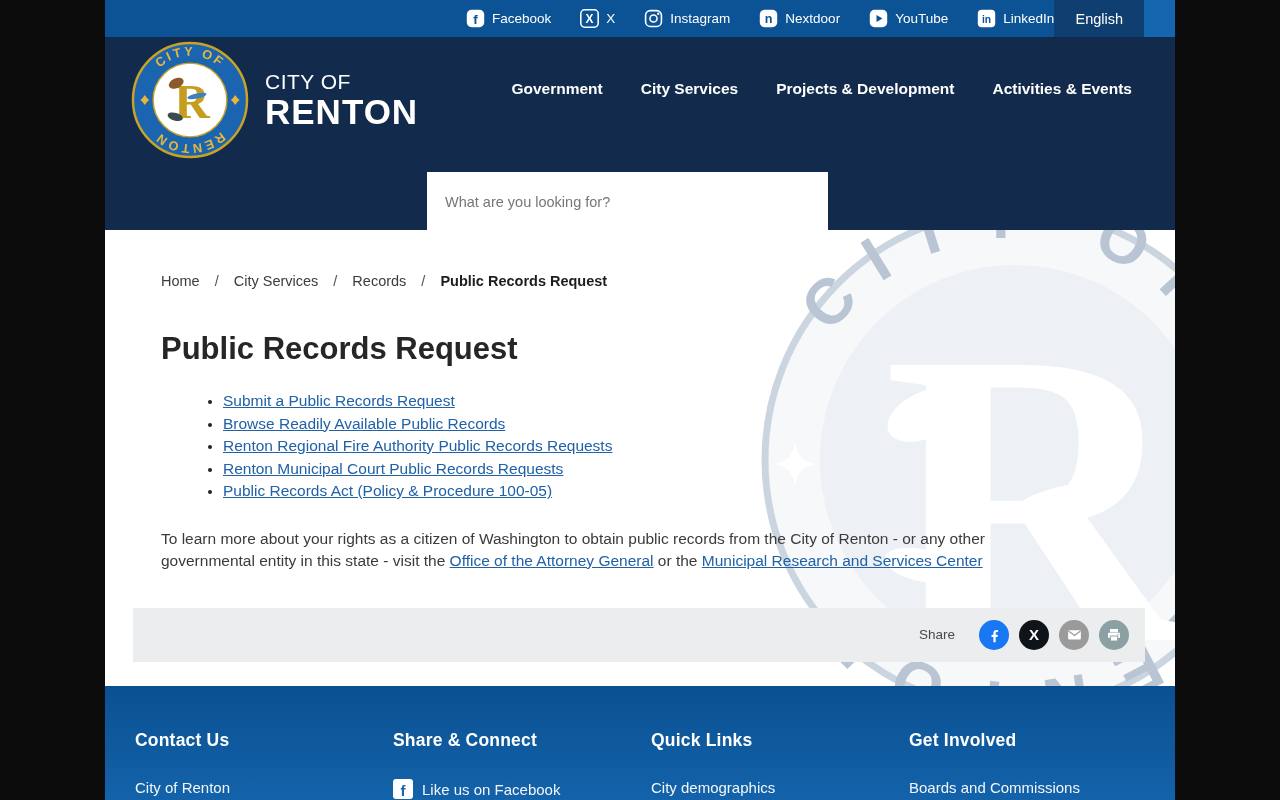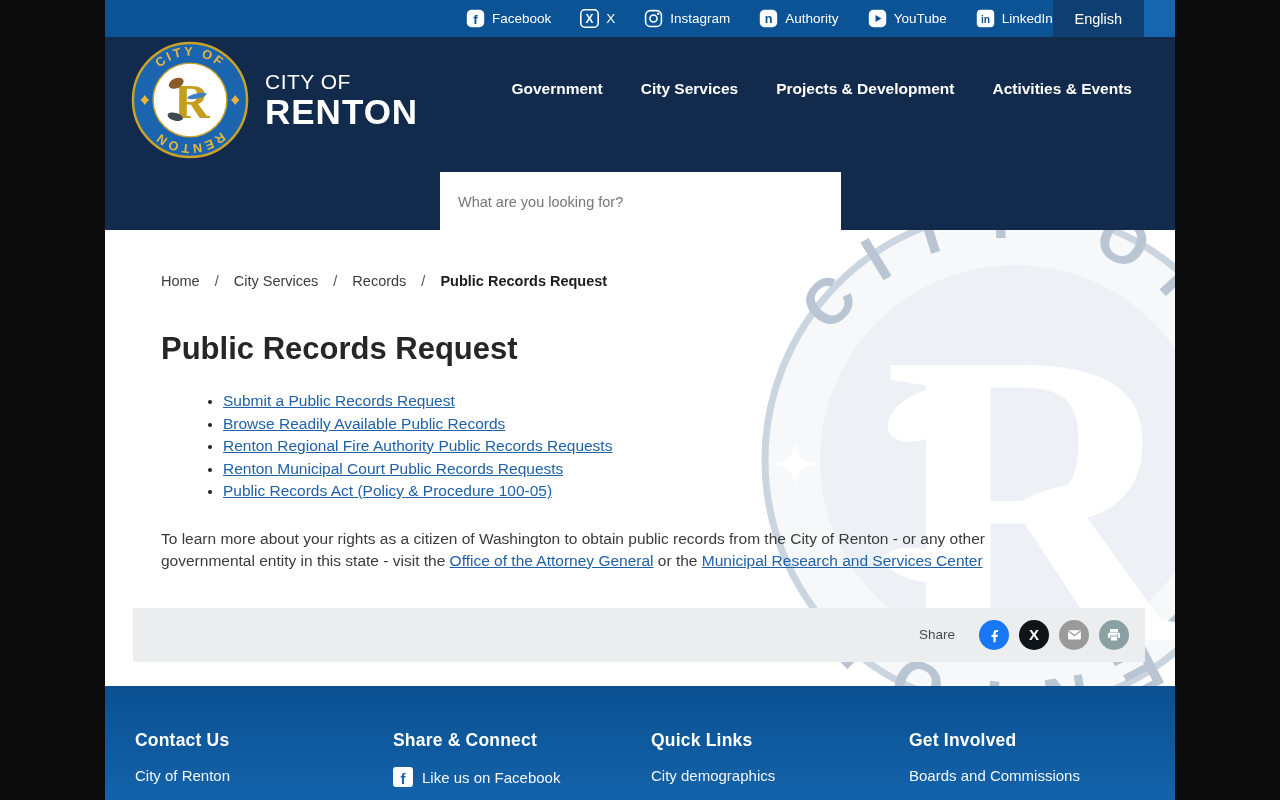--- a/index.html
+++ b/index.html
@@ -17,21 +17,21 @@
               display:flex; align-items:center; justify-content:center; cursor:pointer; }
   .lang-patch { width:42px; background:#1566ae; }
 
   
   .header { position:relative; height:193px; background:#122a4b; }
   .logo-wrap { position:absolute; left:26px; top:4px; display:flex; align-items:center; gap:16px; cursor:pointer; }
   .logo-text .l1 { color:#fff; font-size:21px; font-weight:300; letter-spacing:.5px; }
   .logo-text .l2 { color:#fff; font-size:35px; font-weight:800; letter-spacing:1px; line-height:1.05; }
   .mainnav { position:absolute; top:43px; right:43px; display:flex; gap:38px; }
   .mainnav a { color:#fff; font-size:15.5px; font-weight:700; text-decoration:none; white-space:nowrap; cursor:pointer; }
-  .searchbar { position:absolute; left:335px; top:135px; display:flex; height:60px; width:401px;justify-content:space-between; }
+  .searchbar { position:absolute; left:322px; top:135px; display:flex; height:60px; width:401px;justify-content:space-between; }
   .searchbar input { flex:1; border:none; outline:none; padding:0 18px; font-size:14.5px; color:#555;
                      font-family:"Liberation Sans", sans-serif; }
   .searchbar input::placeholder { color:#767676; }
   .search-btn { width:110px; border:none; background:linear-gradient(180deg,#f0bf35,#d79a15);
                 color:#163a61; font-size:16px; font-weight:700; cursor:pointer;
                 font-family:"Liberation Sans", sans-serif; }
 
   
   .main { position:relative; height:456px; background:#fff; overflow:hidden; }
   .watermark { position:absolute; left:610px; top:-30px; z-index:0; pointer-events:none; }
@@ -51,21 +51,21 @@
   .share-label { font-size:13.5px; color:#4a4a4a; margin-right:14px; }
   .share-circle { width:30px; height:30px; border-radius:50%; display:flex; align-items:center;
                   justify-content:center; cursor:pointer; color:#fff; font-weight:700; font-size:15px; }
   .cc-fb { background:#1877f2; } .cc-x { background:#0f1419; }
   .cc-mail { background:#9a9a9a; } .cc-print { background:#8aa0a2; }
 
   
   .footer { height:128px; background:linear-gradient(180deg,#0a5091,#1565ad);
             display:grid; grid-template-columns:repeat(4,258px); padding:44px 0 0 30px; }
   .fcol h3 { color:#fff; font-size:17.5px; font-weight:700; letter-spacing:.2px; }
-  .fcol .fitem { margin-top:16px; color:#f2f6fa; font-size:15px; display:flex; align-items:center; gap:9px;
+  .fcol .fitem { margin-top:28px; color:#f2f6fa; font-size:15px; display:flex; align-items:center; gap:9px;
                  cursor:pointer; white-space:nowrap; }
   .fb-sq { width:20px; height:20px; background:#fff; border-radius:3px; color:#1467ae; font-weight:700;
            font-size:15px; display:flex; align-items:flex-end; justify-content:center; line-height:17px; }
 </style>
 </head>
 <body>
 
 <div class="page">
 
   <div class="topbar">
@@ -94,21 +94,21 @@
           <circle cx="18" cy="6" r="1.5" fill="#fff"></circle>
         </svg>
         <span>Instagram</span>
       </a>
 
       <a class="social-link">
         <svg width="19" height="19" viewBox="0 0 24 24">
           <rect x="1" y="1" width="22" height="22" rx="6" fill="#fff"></rect>
           <text x="12" y="18" text-anchor="middle" font-size="16" font-weight="bold" fill="#0b5394" font-family="Liberation Sans, sans-serif">n</text>
         </svg>
-        <span>Authority</span>
+        <span>Nextdoor</span>
       </a>
 
       <a class="social-link">
         <svg width="19" height="19" viewBox="0 0 24 24">
           <rect x="1" y="1" width="22" height="22" rx="6" fill="#fff"></rect>
           <path d="M9.5 7.5 L17 12 L9.5 16.5 Z" fill="#0b5394"></path>
         </svg>
         <span>YouTube</span>
       </a>
 

